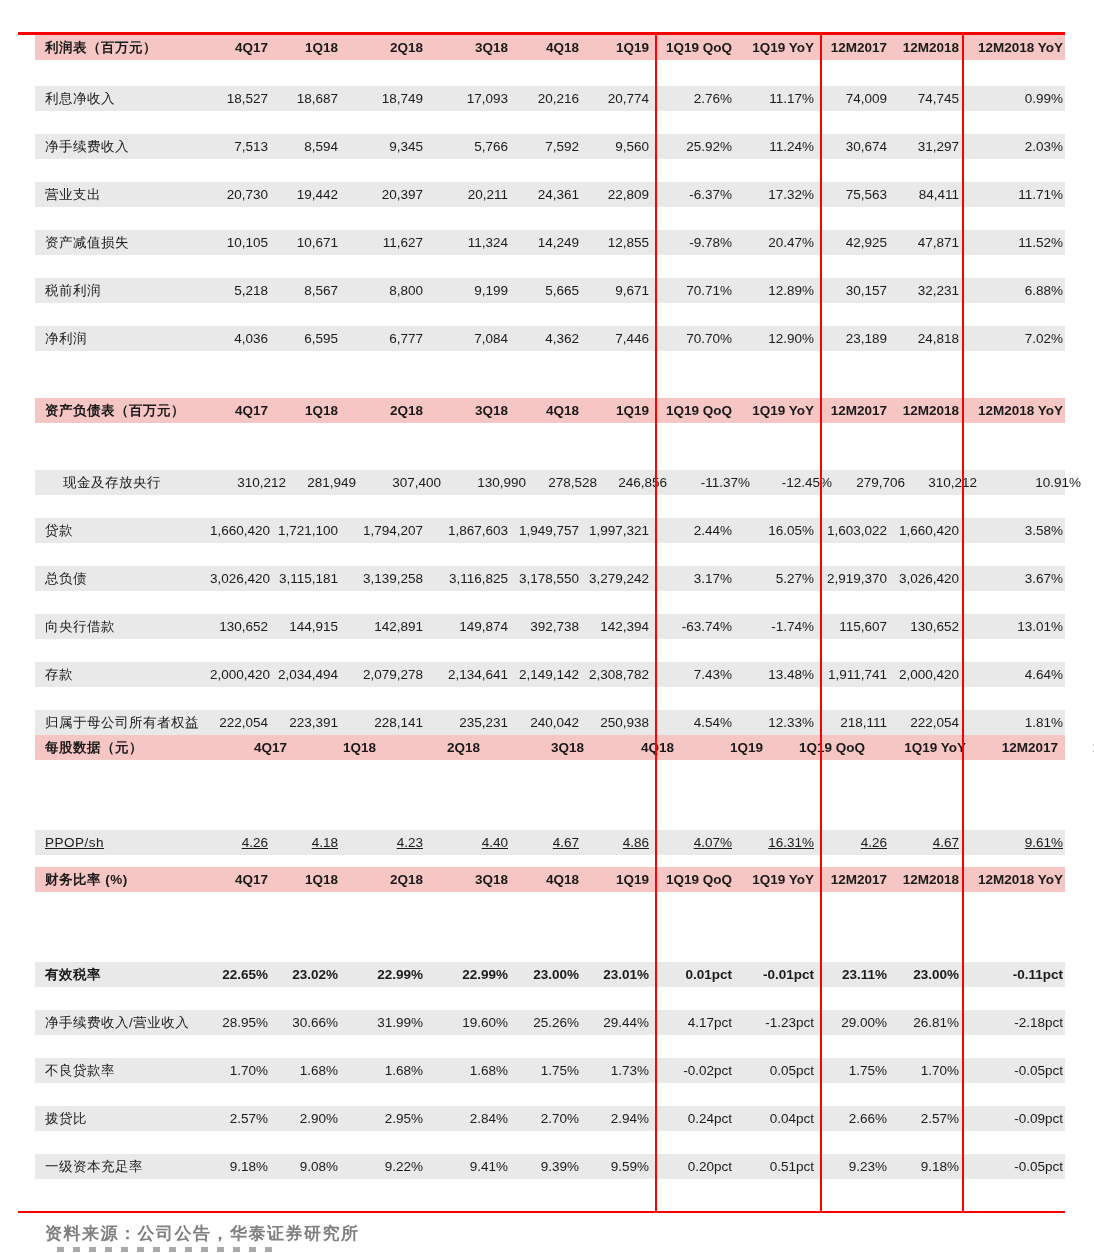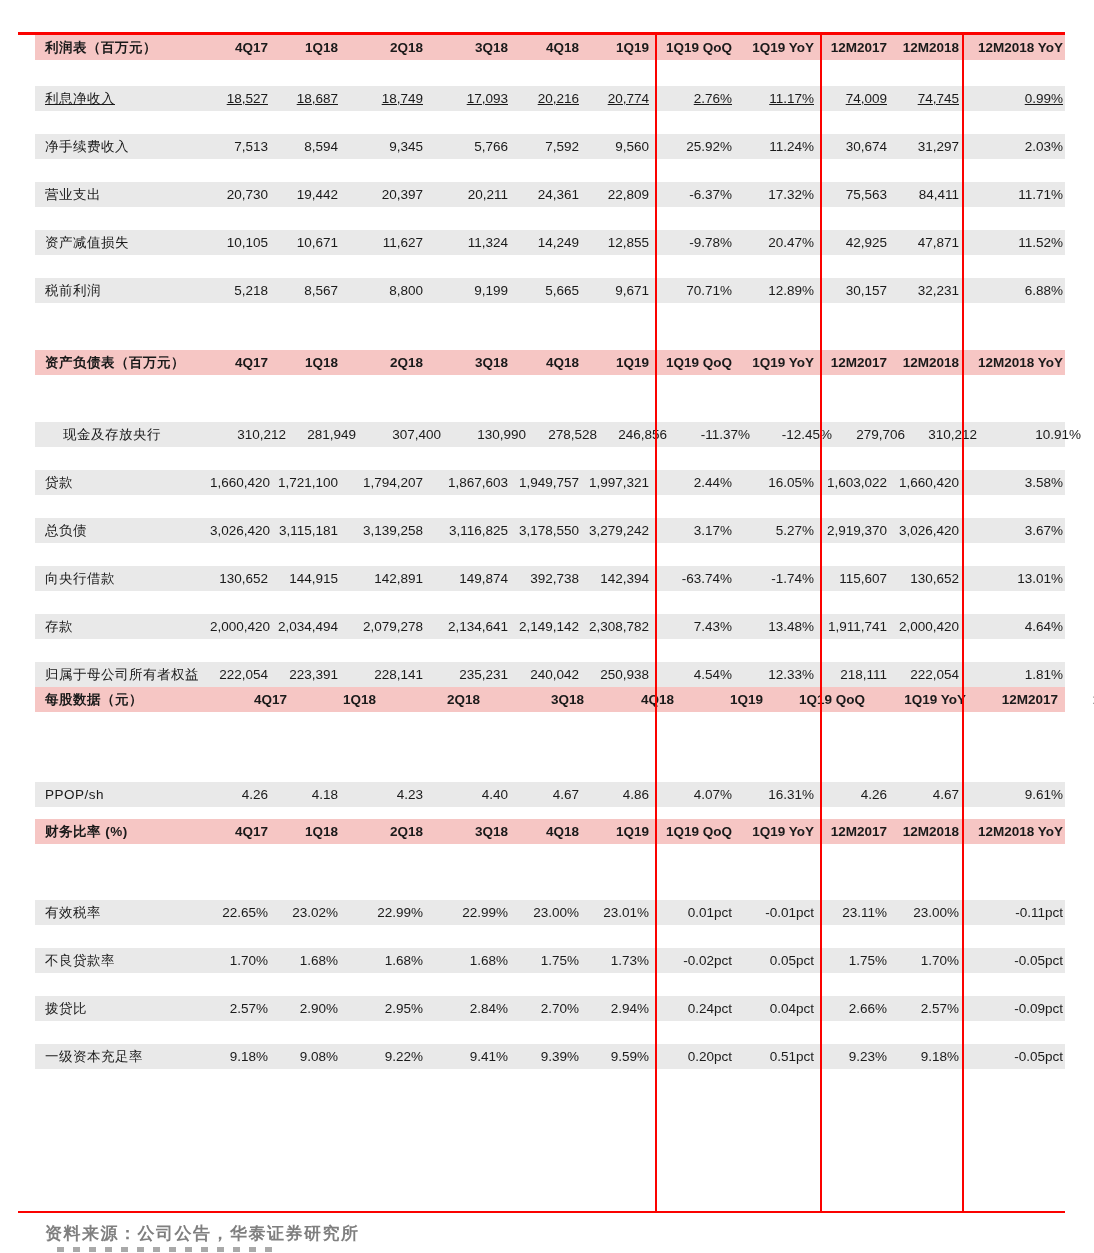--- a/index.html
+++ b/index.html
@@ -25,27 +25,27 @@
   .vl-3{left:927px;}
 
   .trow{display:grid;grid-template-columns:175px 60px 70px 85px 85px 71px 70px 83px 82px 73px 72px 104px;height:25px;align-items:center;}
   .cell{text-align:right;padding-right:2px;font-size:13.5px;white-space:nowrap;}
   .cell.c0{text-align:left;padding-left:10px;padding-right:0;letter-spacing:0.5px;}
   .thead{background:var(--pink);margin-top:0;}
   .thead .cell{font-weight:bold;}
   .stripe{background:var(--stripe);margin-top:23px;}
 
   .sec0 .thead{margin-top:3px;}
-  .sec0 .stripe.first{margin-top:26px;text-decoration:underline;}
+  .sec0 .stripe.first{margin-top:26px;}
   .sec1 .thead{margin-top:47px;}
   .sec1 .stripe.first{margin-top:47px;padding-left:18px;}
   .sec2 .thead{margin-top:0;gap:19px;}
-  .sec2 .stripe.first{margin-top:70px;}
+  .sec2 .stripe.first{margin-top:70px;text-decoration:underline;}
   .sec3 .thead{margin-top:12px;}
-  .sec3 .stripe.first{margin-top:56px;}
+  .sec3 .stripe.first{margin-top:70px;font-weight:bold;}
 
   .footer-source{position:absolute;left:45px;top:1222px;font-size:17px;font-weight:bold;color:var(--fgray);letter-spacing:1.5px;}
   .clipped-sliver{position:absolute;left:57px;top:1247px;width:215px;height:5px;
     background:repeating-linear-gradient(90deg,#9a9a9a 0 7px,transparent 7px 16px);opacity:.85;}
 </style>
 </head>
 <body>
 
 <div class="page">
   <div class="table-wrap">
@@ -132,20 +132,34 @@
             <div class="cell c3">8,800</div>
             <div class="cell c4">9,199</div>
             <div class="cell c5">5,665</div>
             <div class="cell c6">9,671</div>
             <div class="cell c7">70.71%</div>
             <div class="cell c8">12.89%</div>
             <div class="cell c9">30,157</div>
             <div class="cell c10">32,231</div>
             <div class="cell c11">6.88%</div>
           </div>
+          <div class="trow stripe">
+            <div class="cell c0">净利润</div>
+            <div class="cell c1">4,036</div>
+            <div class="cell c2">6,595</div>
+            <div class="cell c3">6,777</div>
+            <div class="cell c4">7,084</div>
+            <div class="cell c5">4,362</div>
+            <div class="cell c6">7,446</div>
+            <div class="cell c7">70.70%</div>
+            <div class="cell c8">12.90%</div>
+            <div class="cell c9">23,189</div>
+            <div class="cell c10">24,818</div>
+            <div class="cell c11">7.02%</div>
+          </div>
         </div>
         <div class="sec1">
           <div class="trow thead">
             <div class="cell c0">资产负债表（百万元）</div>
             <div class="cell c1">4Q17</div>
             <div class="cell c2">1Q18</div>
             <div class="cell c3">2Q18</div>
             <div class="cell c4">3Q18</div>
             <div class="cell c5">4Q18</div>
             <div class="cell c6">1Q19</div>
@@ -293,20 +307,34 @@
             <div class="cell c4">22.99%</div>
             <div class="cell c5">23.00%</div>
             <div class="cell c6">23.01%</div>
             <div class="cell c7">0.01pct</div>
             <div class="cell c8">-0.01pct</div>
             <div class="cell c9">23.11%</div>
             <div class="cell c10">23.00%</div>
             <div class="cell c11">-0.11pct</div>
           </div>
           <div class="trow stripe">
+            <div class="cell c0">净手续费收入/营业收入</div>
+            <div class="cell c1">28.95%</div>
+            <div class="cell c2">30.66%</div>
+            <div class="cell c3">31.99%</div>
+            <div class="cell c4">19.60%</div>
+            <div class="cell c5">25.26%</div>
+            <div class="cell c6">29.44%</div>
+            <div class="cell c7">4.17pct</div>
+            <div class="cell c8">-1.23pct</div>
+            <div class="cell c9">29.00%</div>
+            <div class="cell c10">26.81%</div>
+            <div class="cell c11">-2.18pct</div>
+          </div>
+          <div class="trow stripe">
             <div class="cell c0">不良贷款率</div>
             <div class="cell c1">1.70%</div>
             <div class="cell c2">1.68%</div>
             <div class="cell c3">1.68%</div>
             <div class="cell c4">1.68%</div>
             <div class="cell c5">1.75%</div>
             <div class="cell c6">1.73%</div>
             <div class="cell c7">-0.02pct</div>
             <div class="cell c8">0.05pct</div>
             <div class="cell c9">1.75%</div>

